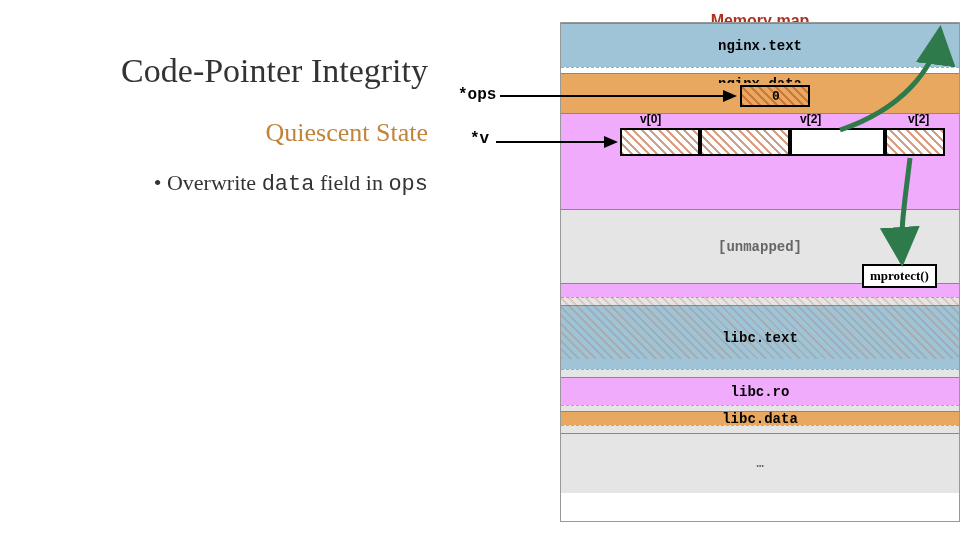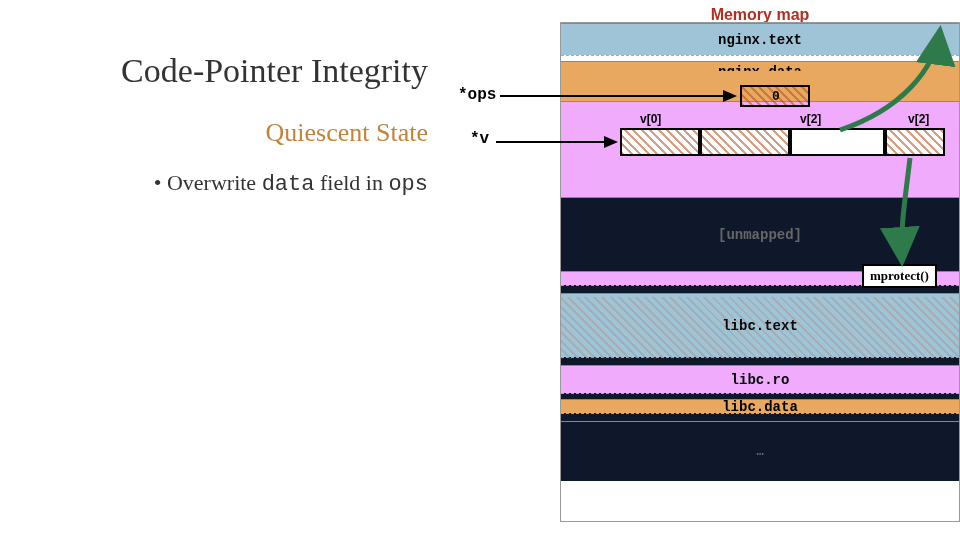--- a/index.html
+++ b/index.html
@@ -30,21 +30,21 @@
   .bullet {
     font-size: 22px;
     color: #333;
     padding-left: 8px;
   }
   .bullet .dot { display:inline-block; width: 20px; }
   .mono { font-family: 'Courier New', monospace; }
 
   .map-title {
     position: absolute;
-    left: 560px; top: 6px;
+    left: 560px; top: 12px;
     width: 400px;
     text-align: center;
     color: #b03020;
     font-weight: bold;
     font-size: 16px;
     font-family: Verdana, sans-serif;
   }
 
   .memmap {
     position: absolute;
@@ -63,21 +63,21 @@
   }
   .region .lbl {
     position: absolute;
     left: 0; right: 0; top: 50%;
     transform: translateY(-50%);
     text-align: center;
   }
   .blue  { background: #9fc4d8; }
   .orange{ background: #e9a85f; }
   .yellow{ background: #f0abfc; }
-  .white { background: #0f172a; }
+  .white { background: #e5e5e5; }
   .ell   { color:#666; font-size:12px; }
   .dashline { border-top: 1px dashed #aaa; }
 
   
   .hatch {
     position: absolute;
     background-image: repeating-linear-gradient(45deg,
       rgba(180,80,30,0.55) 0, rgba(180,80,30,0.55) 2px,
       transparent 2px, transparent 6px);
   }
@@ -138,21 +138,21 @@
   <div class="bullet">
     <span class="dot">•</span>
     <span>Overwrite </span><span class="mono">data</span><span> field in </span><span class="mono">ops</span>
   </div>
 </div>
 
 <div class="map-title">Memory map</div>
 
 <div class="memmap">
 
-  <div class="region blue" style="height:32px;">
+  <div class="region blue" style="height:44px;">
     <span class="lbl">nginx.text</span>
   </div>
   <div class="region dashline" style="height:6px;background:#fff"></div>
 
   <div class="region orange" style="height:10px;">
     <span class="lbl" style="top:10px">nginx.data</span>
   </div>
   <div class="region orange" style="height:30px;border-top:none"></div>
 
   <div class="region yellow" style="height:96px;"></div>

